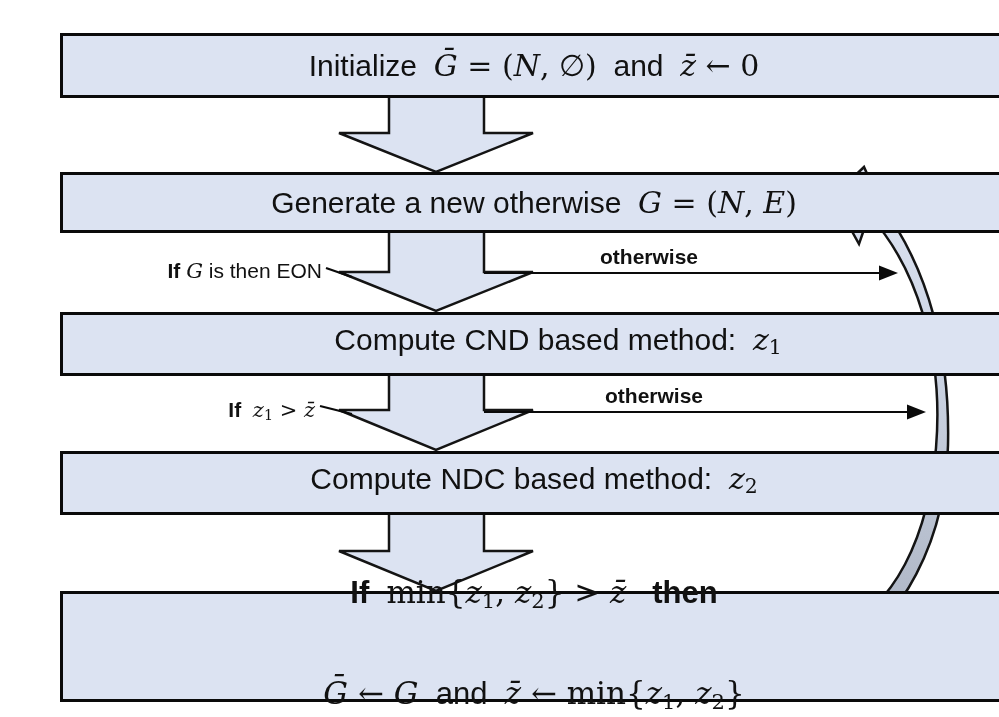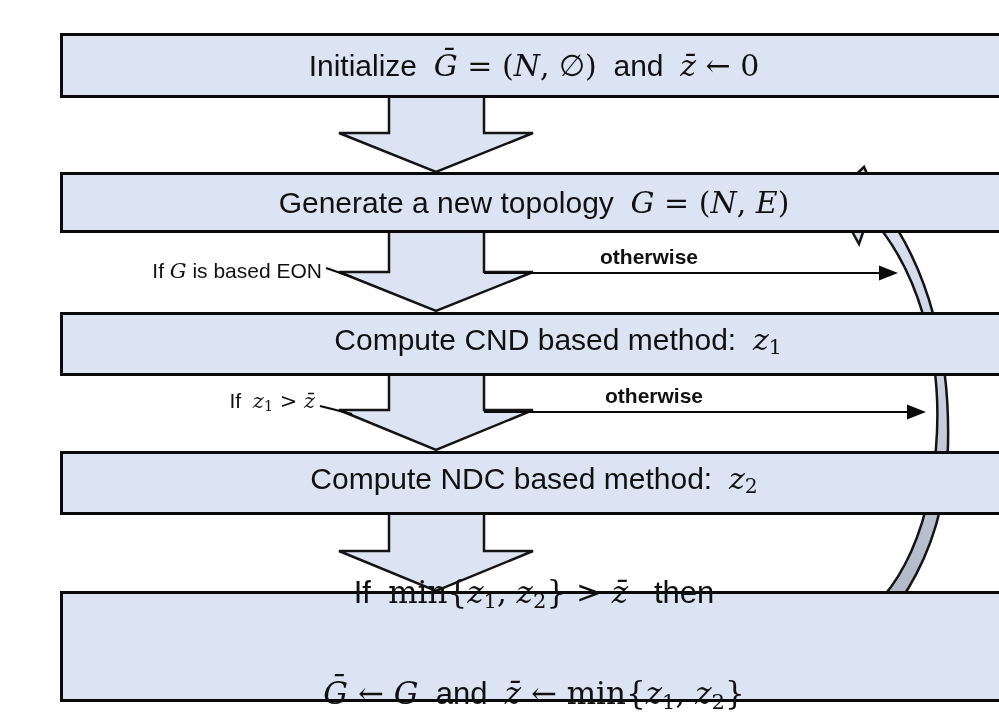--- a/index.html
+++ b/index.html
@@ -51,21 +51,21 @@
   .flow-label{
     position:absolute;
     white-space:pre;
     font-size:21px;
     line-height:27px;
   }
   .flow-label.right{text-align:right;}
   .flow-label.center{text-align:left;}
 
   .seg-sans{font-family:"Liberation Sans",sans-serif;}
-  .seg-bold{font-family:"Liberation Sans",sans-serif;font-weight:normal;}
+  .seg-bold{font-family:"Liberation Sans",sans-serif;font-weight:bold;}
   .seg-mathvar{font-family:"DejaVu Serif","DejaVu Sans",serif;font-style:italic;}
   .seg-mathup{font-family:"DejaVu Serif","DejaVu Sans",serif;}
   .seg-mathsub{font-family:"DejaVu Serif","DejaVu Sans",serif;font-size:0.68em;vertical-align:-0.22em;}
 </style>
 </head>
 <body>
 
 <div class="stage">
 
   <svg class="arrows" viewBox="0 0 999 717">
@@ -97,34 +97,34 @@
 
     <line class="thin" x1="326" y1="268" x2="352" y2="277"></line>
     <line class="thin" x1="320" y1="406" x2="352" y2="414"></line>
   </svg>
 
   <div class="fbox" style="top:33px;height:65px;">
     <div class="box-line"><span class="seg-sans">Initialize  </span><span class="seg-mathvar">Ḡ</span><span class="seg-mathup"> = (</span><span class="seg-mathvar">N</span><span class="seg-mathup">, ∅)</span><span class="seg-sans">  and  </span><span class="seg-mathvar">z̄</span><span class="seg-mathup"> ← 0</span></div>
   </div>
 
   <div class="fbox" style="top:172px;height:61px;">
-    <div class="box-line"><span class="seg-sans">Generate a new topology  </span><span class="seg-mathvar">G</span><span class="seg-mathup"> = (</span><span class="seg-mathvar">N</span><span class="seg-mathup">, </span><span class="seg-mathvar">E</span><span class="seg-mathup">)</span></div>
+    <div class="box-line"><span class="seg-sans">Generate a new otherwise  </span><span class="seg-mathvar">G</span><span class="seg-mathup"> = (</span><span class="seg-mathvar">N</span><span class="seg-mathup">, </span><span class="seg-mathvar">E</span><span class="seg-mathup">)</span></div>
   </div>
 
   <div class="fbox" style="top:312px;height:64px;padding-left:48px;">
     <div class="box-line"><span class="seg-sans">Compute CND based method:  </span><span class="seg-mathvar">z</span><span class="seg-mathsub">1</span></div>
   </div>
 
   <div class="fbox" style="top:451px;height:64px;">
     <div class="box-line"><span class="seg-sans">Compute NDC based method:  </span><span class="seg-mathvar">z</span><span class="seg-mathsub">2</span></div>
   </div>
 
   <div class="fbox big" style="top:591px;height:111px;gap:44px;">
     <div class="box-line"><span class="seg-bold">If  </span><span class="seg-mathup">min{</span><span class="seg-mathvar">z</span><span class="seg-mathsub">1</span><span class="seg-mathup">, </span><span class="seg-mathvar">z</span><span class="seg-mathsub">2</span><span class="seg-mathup">} &gt; </span><span class="seg-mathvar">z̄</span><span class="seg-sans">   </span><span class="seg-bold">then</span></div>
     <div class="box-line"><span class="seg-mathvar">Ḡ</span><span class="seg-mathup"> ← </span><span class="seg-mathvar">G</span><span class="seg-sans">  and  </span><span class="seg-mathvar">z̄</span><span class="seg-mathup"> ← min{</span><span class="seg-mathvar">z</span><span class="seg-mathsub">1</span><span class="seg-mathup">, </span><span class="seg-mathvar">z</span><span class="seg-mathsub">2</span><span class="seg-mathup">}</span></div>
   </div>
 
-  <div class="flow-label right" style="left:100px;width:222px;top:257px;"><span class="seg-bold">If </span><span class="seg-mathvar">G</span><span class="seg-sans"> is based EON</span></div>
+  <div class="flow-label right" style="left:100px;width:222px;top:257px;"><span class="seg-bold">If </span><span class="seg-mathvar">G</span><span class="seg-sans"> is then EON</span></div>
   <div class="flow-label center" style="left:600px;width:190px;top:243px;font-weight:bold;">otherwise</div>
-  <div class="flow-label right" style="left:100px;width:215px;top:387px;"><span class="seg-bold">If  </span><span class="seg-mathvar">z</span><span class="seg-mathsub">1</span><span class="seg-mathup"> &gt; </span><span class="seg-mathvar">z̄</span></div>
+  <div class="flow-label right" style="left:100px;width:215px;top:396px;"><span class="seg-bold">If  </span><span class="seg-mathvar">z</span><span class="seg-mathsub">1</span><span class="seg-mathup"> &gt; </span><span class="seg-mathvar">z̄</span></div>
   <div class="flow-label center" style="left:605px;width:190px;top:382px;font-weight:bold;">otherwise</div>
 
 </div>
 
 </body></html>

